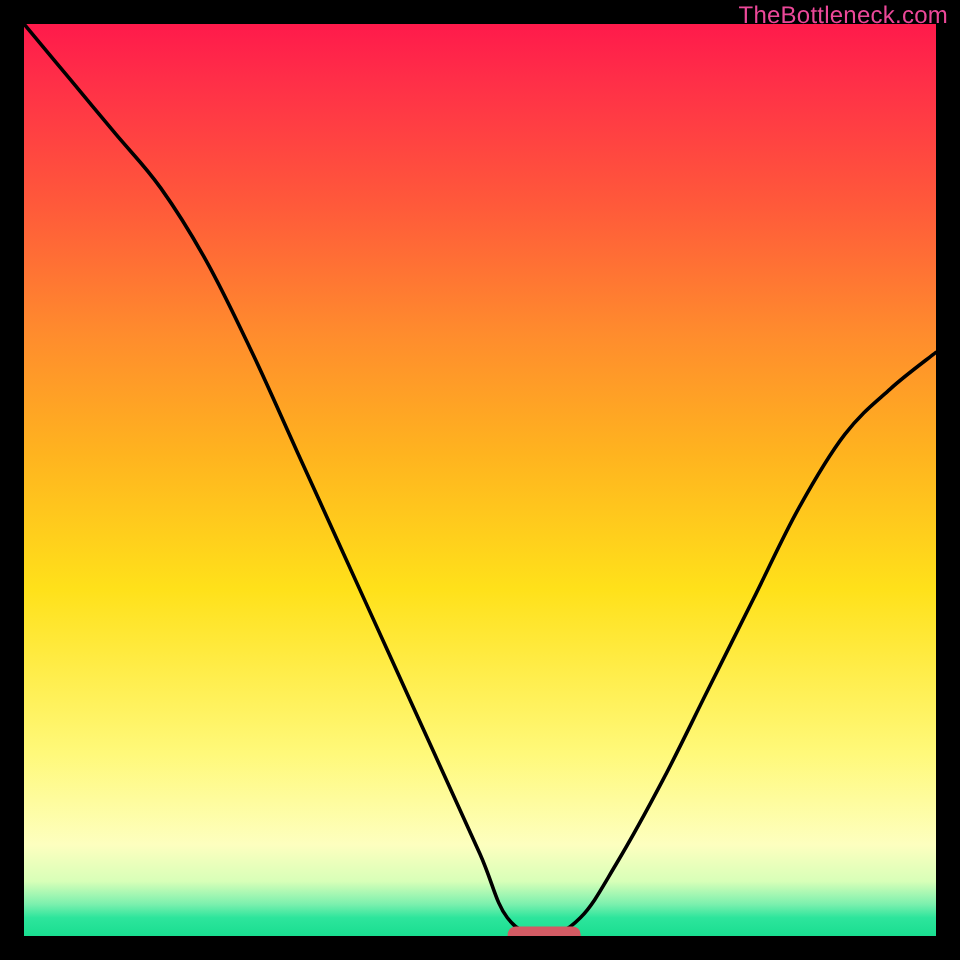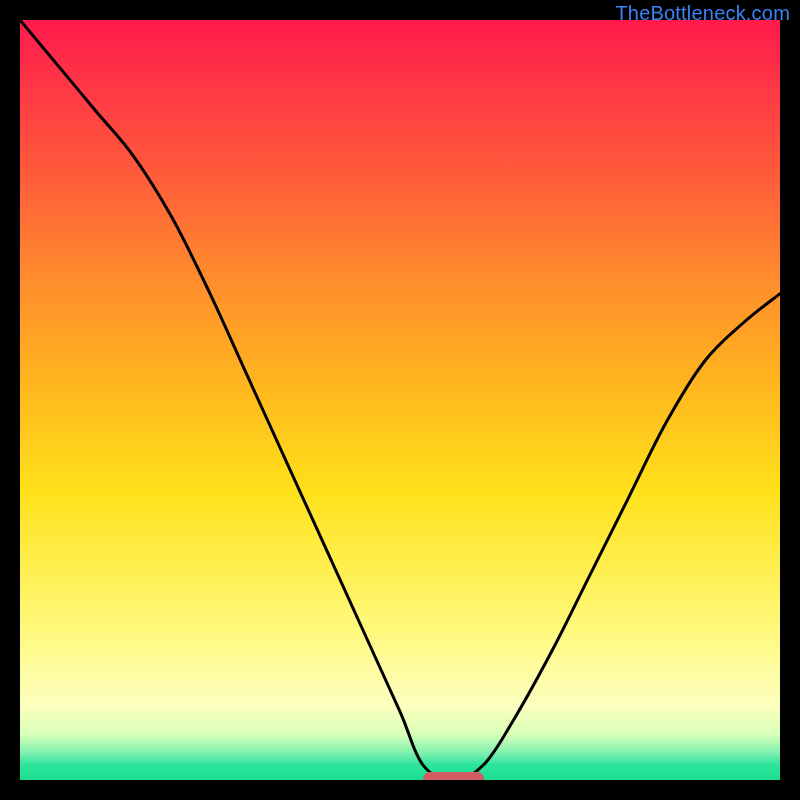--- a/index.html
+++ b/index.html
@@ -60,21 +60,21 @@
     height: 14px;
     border-radius: 7px;
     background: #d35b64;
   }
   .watermark {
     position: absolute;
     top: 2px;
     right: 10px;
     font-family: Arial, Helvetica, sans-serif;
     font-size: 20px;
-    color: #3b82f6;
+    color: #ec4899;
     letter-spacing: 0.2px;
     user-select: none;
   }
 </style>
 </head>
 <body>
 
 <div class="frame">
 
   <div class="plot">

